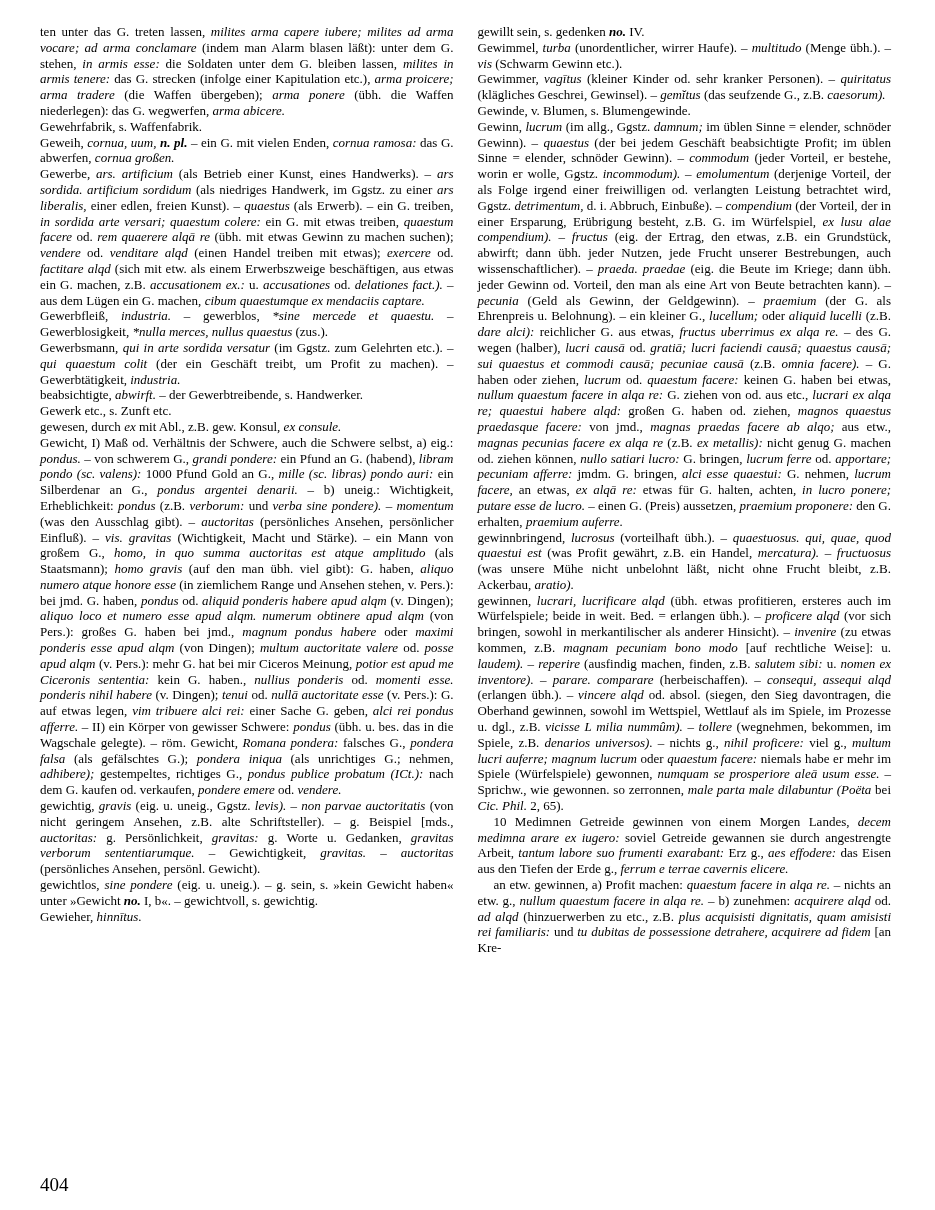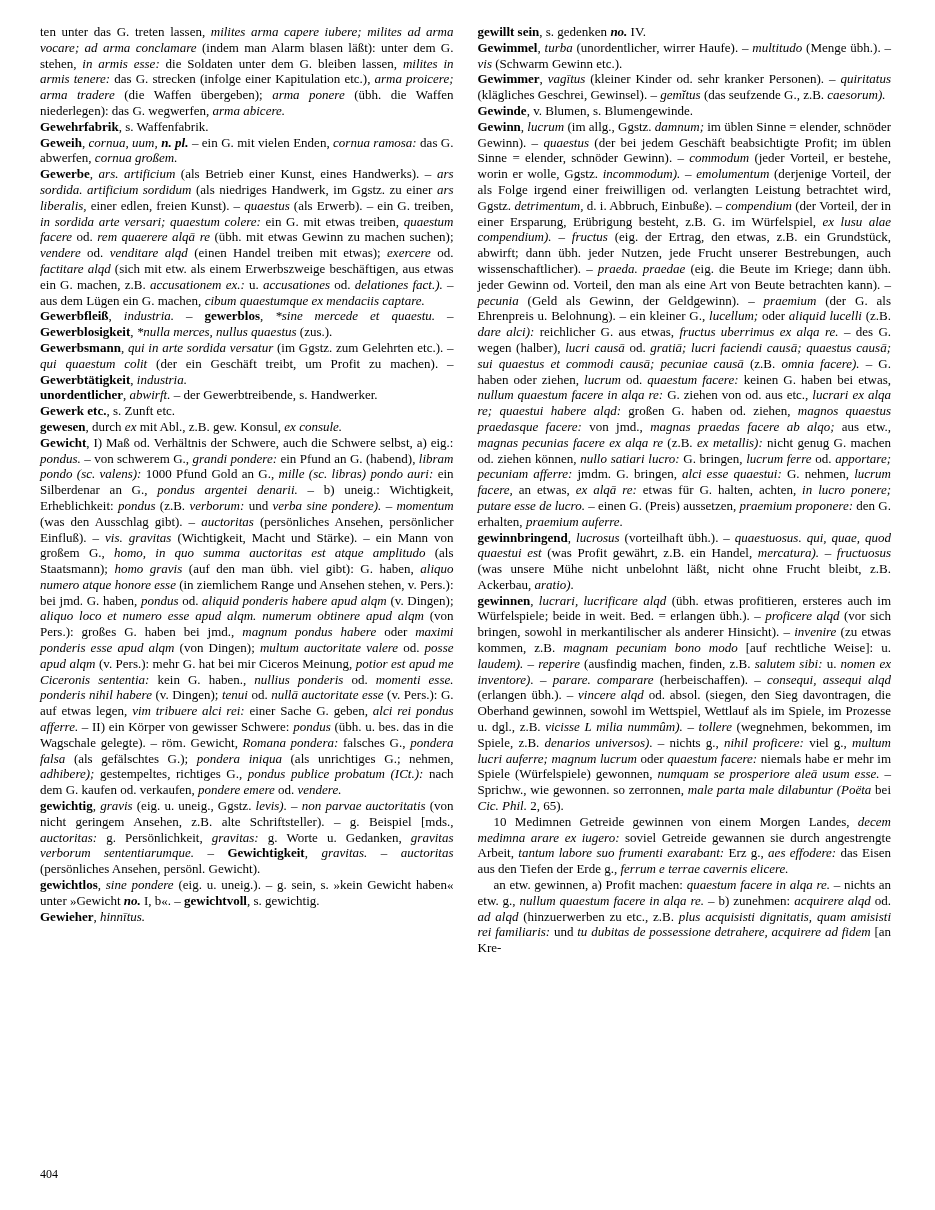--- a/index.html
+++ b/index.html
@@ -33,43 +33,43 @@
     line-height: 15.8px;
     text-align: justify;
     hyphens: auto;
     -webkit-hyphens: auto;
   }
   p.para.indent {
     text-indent: 16px;
   }
   .r-n { font-style: normal; font-weight: normal; }
   .r-i { font-style: italic; }
-  .r-b { font-weight: bold; }
+  .r-b { font-weight: normal; }
   .r-bi { font-weight: bold; font-style: italic; }
   .page-number {
     position: absolute;
     left: 40px;
-    bottom: 28px;
-    font-size: 12px;
+    bottom: 18px;
+    font-size: 19px;
     line-height: 15px;
   }
 </style>
 </head>
 <body>
 
 <div class="page">
   <div class="columns">
     <div class="column">
         <p class="para"><span class="r-n">ten unter das G. treten lassen, </span><span class="r-i">milites arma capere iubere; milites ad arma vocare; ad arma conclamare </span><span class="r-n">(indem man Alarm blasen läßt): unter dem G. stehen, </span><span class="r-i">in armis esse: </span><span class="r-n">die Soldaten unter dem G. bleiben lassen, </span><span class="r-i">milites in armis tenere: </span><span class="r-n">das G. strecken (infolge einer Kapitulation etc.), </span><span class="r-i">arma proicere; arma tradere </span><span class="r-n">(die Waffen übergeben); </span><span class="r-i">arma ponere </span><span class="r-n">(übh. die Waffen niederlegen): das G. wegwerfen, </span><span class="r-i">arma abicere.</span></p>
         <p class="para"><span class="r-b">Gewehrfabrik</span><span class="r-n">, s. Waffenfabrik.</span></p>
-        <p class="para"><span class="r-b">Geweih</span><span class="r-n">, </span><span class="r-i">cornua, uum, </span><span class="r-bi">n. pl. </span><span class="r-n">– ein G. mit vielen Enden, </span><span class="r-i">cornua ramosa: </span><span class="r-n">das G. abwerfen, </span><span class="r-i">cornua großem.</span></p>
+        <p class="para"><span class="r-b">Geweih</span><span class="r-n">, </span><span class="r-i">cornua, uum, </span><span class="r-bi">n. pl. </span><span class="r-n">– ein G. mit vielen Enden, </span><span class="r-i">cornua ramosa: </span><span class="r-n">das G. abwerfen, </span><span class="r-i">cornua großen.</span></p>
         <p class="para"><span class="r-b">Gewerbe</span><span class="r-n">, </span><span class="r-i">ars. artificium </span><span class="r-n">(als Betrieb einer Kunst, eines Handwerks). – </span><span class="r-i">ars sordida. artificium sordidum </span><span class="r-n">(als niedriges Handwerk, im Ggstz. zu einer </span><span class="r-i">ars liberalis, </span><span class="r-n">einer edlen, freien Kunst). – </span><span class="r-i">quaestus </span><span class="r-n">(als Erwerb). – ein G. treiben, </span><span class="r-i">in sordida arte versari; quaestum colere: </span><span class="r-n">ein G. mit etwas treiben, </span><span class="r-i">quaestum facere </span><span class="r-n">od. </span><span class="r-i">rem quaerere alqā re </span><span class="r-n">(übh. mit etwas Gewinn zu machen suchen); </span><span class="r-i">vendere </span><span class="r-n">od. </span><span class="r-i">venditare alqd </span><span class="r-n">(einen Handel treiben mit etwas); </span><span class="r-i">exercere </span><span class="r-n">od. </span><span class="r-i">factitare alqd </span><span class="r-n">(sich mit etw. als einem Erwerbszweige beschäftigen, aus etwas ein G. machen, z.B. </span><span class="r-i">accusationem ex.: </span><span class="r-n">u. </span><span class="r-i">accusationes </span><span class="r-n">od. </span><span class="r-i">delationes fact.). </span><span class="r-n">– aus dem Lügen ein G. machen, </span><span class="r-i">cibum quaestumque ex mendaciis captare.</span></p>
         <p class="para"><span class="r-b">Gewerbfleiß</span><span class="r-n">, </span><span class="r-i">industria. </span><span class="r-n">– </span><span class="r-b">gewerblos</span><span class="r-n">, </span><span class="r-i">*sine mercede et quaestu. </span><span class="r-n">– </span><span class="r-b">Gewerblosigkeit</span><span class="r-n">, </span><span class="r-i">*nulla merces, nullus quaestus </span><span class="r-n">(zus.).</span></p>
         <p class="para"><span class="r-b">Gewerbsmann</span><span class="r-n">, </span><span class="r-i">qui in arte sordida versatur </span><span class="r-n">(im Ggstz. zum Gelehrten etc.). – </span><span class="r-i">qui quaestum colit </span><span class="r-n">(der ein Geschäft treibt, um Profit zu machen). – </span><span class="r-b">Gewerbtätigkeit</span><span class="r-n">, </span><span class="r-i">industria.</span></p>
-        <p class="para"><span class="r-b">unordentlicher</span><span class="r-n">, </span><span class="r-i">abwirft. </span><span class="r-n">– der Gewerbtreibende, s. Handwerker.</span></p>
+        <p class="para"><span class="r-b">beabsichtigte</span><span class="r-n">, </span><span class="r-i">abwirft. </span><span class="r-n">– der Gewerbtreibende, s. Handwerker.</span></p>
         <p class="para"><span class="r-b">Gewerk etc.</span><span class="r-n">, s. Zunft etc.</span></p>
         <p class="para"><span class="r-b">gewesen</span><span class="r-n">, durch </span><span class="r-i">ex </span><span class="r-n">mit Abl., z.B. gew. Konsul, </span><span class="r-i">ex consule.</span></p>
         <p class="para"><span class="r-b">Gewicht</span><span class="r-n">, I) Maß od. Verhältnis der Schwere, auch die Schwere selbst, a) eig.: </span><span class="r-i">pondus. </span><span class="r-n">– von schwerem G., </span><span class="r-i">grandi pondere: </span><span class="r-n">ein Pfund an G. (habend), </span><span class="r-i">libram pondo (sc. valens): </span><span class="r-n">1000 Pfund Gold an G., </span><span class="r-i">mille (sc. libras) pondo auri: </span><span class="r-n">ein Silberdenar an G., </span><span class="r-i">pondus argentei denarii. </span><span class="r-n">– b) uneig.: Wichtigkeit, Erheblichkeit: </span><span class="r-i">pondus </span><span class="r-n">(z.B. </span><span class="r-i">verborum: </span><span class="r-n">und </span><span class="r-i">verba sine pondere). </span><span class="r-n">– </span><span class="r-i">momentum </span><span class="r-n">(was den Ausschlag gibt). – </span><span class="r-i">auctoritas </span><span class="r-n">(persönliches Ansehen, persönlicher Einfluß). – </span><span class="r-i">vis. gravitas </span><span class="r-n">(Wichtigkeit, Macht und Stärke). – ein Mann von großem G., </span><span class="r-i">homo, in quo summa auctoritas est atque amplitudo </span><span class="r-n">(als Staatsmann); </span><span class="r-i">homo gravis </span><span class="r-n">(auf den man übh. viel gibt): G. haben, </span><span class="r-i">aliquo numero atque honore esse </span><span class="r-n">(in ziemlichem Range und Ansehen stehen, v. Pers.): bei jmd. G. haben, </span><span class="r-i">pondus </span><span class="r-n">od. </span><span class="r-i">aliquid ponderis habere apud alqm </span><span class="r-n">(v. Dingen); </span><span class="r-i">aliquo loco et numero esse apud alqm. numerum obtinere apud alqm </span><span class="r-n">(von Pers.): großes G. haben bei jmd., </span><span class="r-i">magnum pondus habere </span><span class="r-n">oder </span><span class="r-i">maximi ponderis esse apud alqm </span><span class="r-n">(von Dingen); </span><span class="r-i">multum auctoritate valere </span><span class="r-n">od. </span><span class="r-i">posse apud alqm </span><span class="r-n">(v. Pers.): mehr G. hat bei mir Ciceros Meinung, </span><span class="r-i">potior est apud me Ciceronis sententia: </span><span class="r-n">kein G. haben., </span><span class="r-i">nullius ponderis </span><span class="r-n">od. </span><span class="r-i">momenti esse. ponderis nihil habere </span><span class="r-n">(v. Dingen); </span><span class="r-i">tenui </span><span class="r-n">od. </span><span class="r-i">nullā auctoritate esse </span><span class="r-n">(v. Pers.): G. auf etwas legen, </span><span class="r-i">vim tribuere alci rei: </span><span class="r-n">einer Sache G. geben, </span><span class="r-i">alci rei pondus afferre. </span><span class="r-n">– II) ein Körper von gewisser Schwere: </span><span class="r-i">pondus </span><span class="r-n">(übh. u. bes. das in die Wagschale gelegte). – röm. Gewicht, </span><span class="r-i">Romana pondera: </span><span class="r-n">falsches G., </span><span class="r-i">pondera falsa </span><span class="r-n">(als gefälschtes G.); </span><span class="r-i">pondera iniqua </span><span class="r-n">(als unrichtiges G.; nehmen, </span><span class="r-i">adhibere); </span><span class="r-n">gestempeltes, richtiges G., </span><span class="r-i">pondus publice probatum (ICt.): </span><span class="r-n">nach dem G. kaufen od. verkaufen, </span><span class="r-i">pondere emere </span><span class="r-n">od. </span><span class="r-i">vendere.</span></p>
         <p class="para"><span class="r-b">gewichtig</span><span class="r-n">, </span><span class="r-i">gravis </span><span class="r-n">(eig. u. uneig., Ggstz. </span><span class="r-i">levis). </span><span class="r-n">– </span><span class="r-i">non parvae auctoritatis </span><span class="r-n">(von nicht geringem Ansehen, z.B. alte Schriftsteller). – g. Beispiel [mds., </span><span class="r-i">auctoritas: </span><span class="r-n">g. Persönlichkeit, </span><span class="r-i">gravitas: </span><span class="r-n">g. Worte u. Gedanken, </span><span class="r-i">gravitas verborum sententiarumque. </span><span class="r-n">– </span><span class="r-b">Gewichtigkeit</span><span class="r-n">, </span><span class="r-i">gravitas. </span><span class="r-n">– </span><span class="r-i">auctoritas </span><span class="r-n">(persönliches Ansehen, persönl. Gewicht).</span></p>
         <p class="para"><span class="r-b">gewichtlos</span><span class="r-n">, </span><span class="r-i">sine pondere </span><span class="r-n">(eig. u. uneig.). – g. sein, s. »kein Gewicht haben« unter »Gewicht </span><span class="r-bi">no. </span><span class="r-n">I, b«. – </span><span class="r-b">gewichtvoll</span><span class="r-n">, s. gewichtig.</span></p>
         <p class="para"><span class="r-b">Gewieher</span><span class="r-n">, </span><span class="r-i">hinnītus.</span></p>
       </div>
     <div class="column">
         <p class="para"><span class="r-b">gewillt sein</span><span class="r-n">, s. gedenken </span><span class="r-bi">no. </span><span class="r-n">IV.</span></p>
         <p class="para"><span class="r-b">Gewimmel</span><span class="r-n">, </span><span class="r-i">turba </span><span class="r-n">(unordentlicher, wirrer Haufe). – </span><span class="r-i">multitudo </span><span class="r-n">(Menge übh.). – </span><span class="r-i">vis </span><span class="r-n">(Schwarm Gewinn etc.).</span></p>

